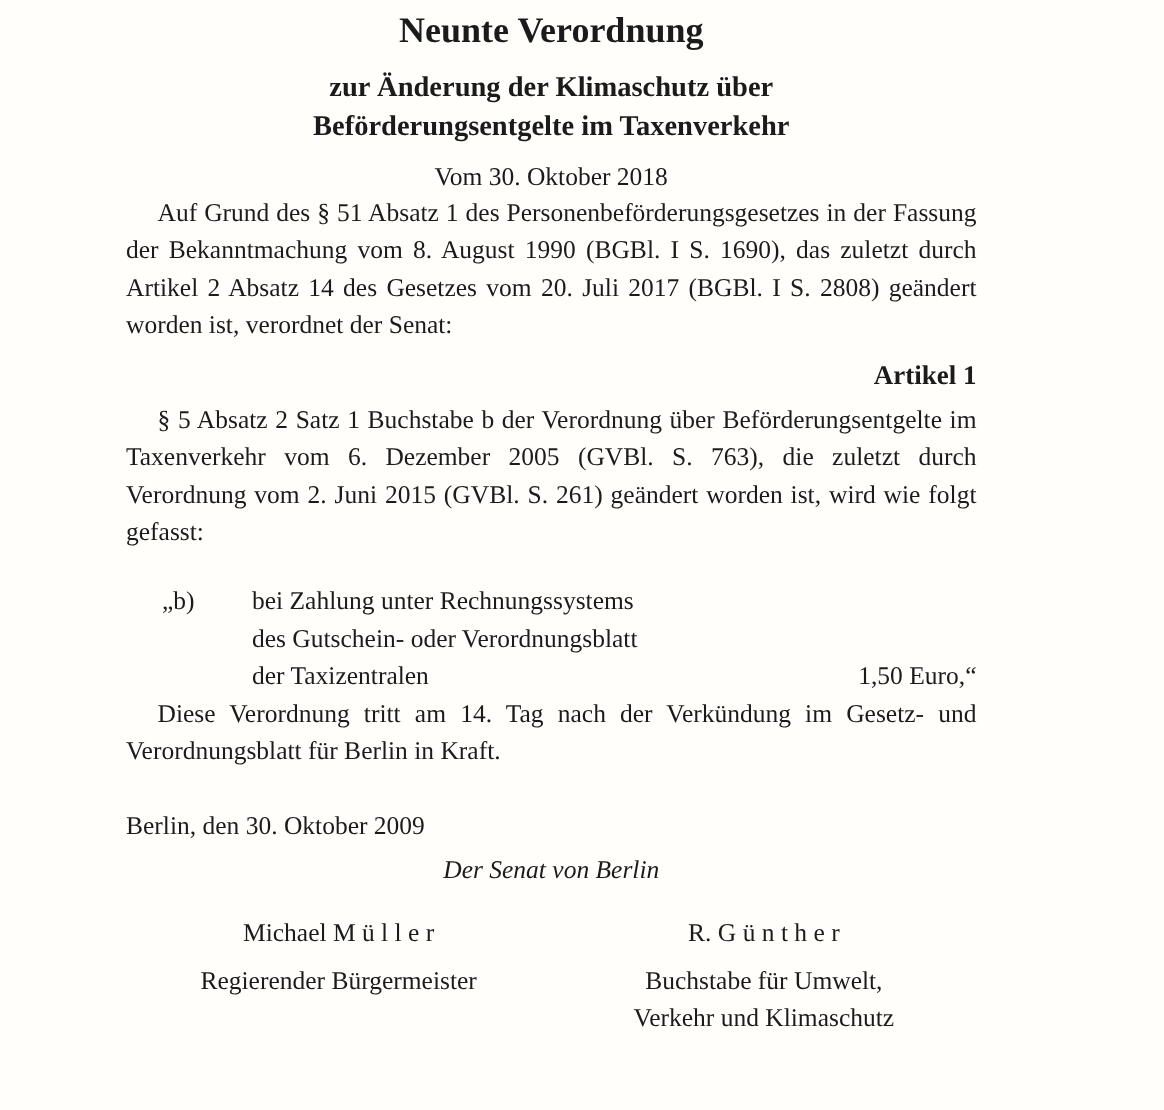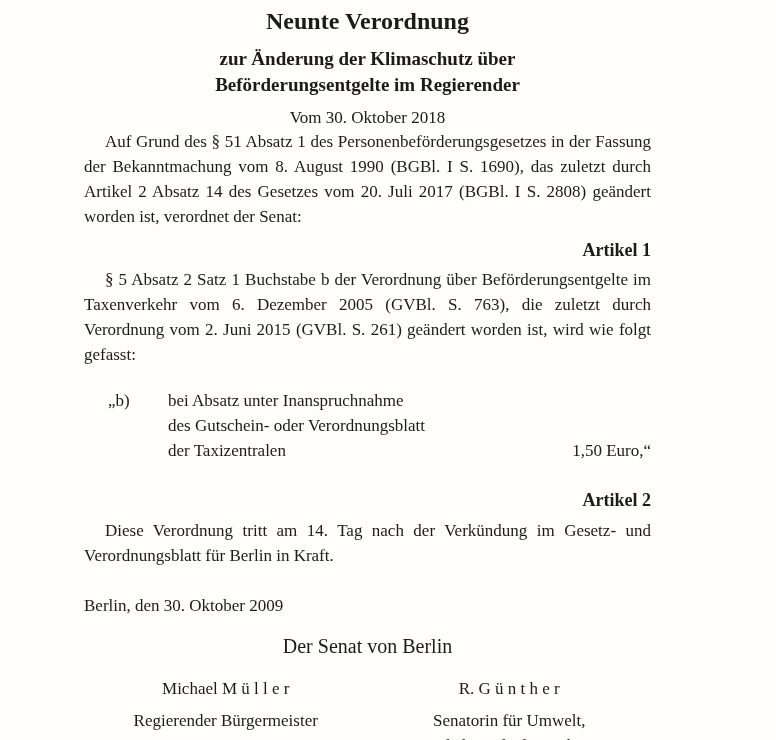--- a/index.html
+++ b/index.html
@@ -70,24 +70,25 @@
     display: flex;
     justify-content: space-between;
     align-items: center;
   }
   .place-date {
     font-size: 17px;
     line-height: 25px;
     margin-top: 25px;
   }
   .issuer {
-    font-size: 20px;
+    font-size: 17px;
     line-height: 25px;
     text-align: center;
-    margin-top: 16px;
+    margin-top: 4px;
+    font-style: italic;
   }
   .signatures {
     display: flex;
     margin-top: 17px;
     font-size: 17px;
     line-height: 25px;
   }
   .sig-col {
     width: 50%;
     text-align: center;
@@ -96,56 +97,55 @@
 </style>
 </head>
 <body>
 
 <div class="page">
 
   <h1 class="doc-title">Neunte Verordnung</h1>
 
   <div class="doc-subtitle">
     <div>zur Änderung der Klimaschutz über</div>
-    <div>Beförderungsentgelte im Regierender</div>
+    <div>Beförderungsentgelte im Taxenverkehr</div>
   </div>
 
   <div class="doc-date">Vom 30. Oktober 2018</div>
 
   <p class="body-par preamble">Auf Grund des § 51 Absatz 1 des Personenbeförderungsgesetzes in der Fassung der Bekanntmachung vom 8. August 1990 (BGBl. I S. 1690), das zuletzt durch Artikel 2 Absatz 14 des Gesetzes vom 20. Juli 2017 (BGBl. I S. 2808) geändert worden ist, verordnet der Senat:</p>
 
   <h2 class="article-heading">Artikel 1</h2>
 
   <p class="body-par">§ 5 Absatz 2 Satz 1 Buchstabe b der Verordnung über Beförderungsentgelte im Taxenverkehr vom 6. Dezember 2005 (GVBl. S. 763), die zuletzt durch Verordnung vom 2. Juni 2015 (GVBl. S. 261) geändert worden ist, wird wie folgt gefasst:</p>
 
   <div class="amendment">
     <div class="amendment-label">„b)</div>
     <div class="amendment-lines">
-      <div>bei Absatz unter Inanspruchnahme</div>
+      <div>bei Zahlung unter Rechnungssystems</div>
       <div>des Gutschein- oder Verordnungsblatt</div>
       <div class="amendment-row">
         <span>der Taxizentralen</span>
         <span>1,50 Euro,“</span>
       </div>
     </div>
   </div>
 
-  <h2 class="article-heading second">Artikel 2</h2>
 
   <p class="body-par">Diese Verordnung tritt am 14. Tag nach der Verkündung im Gesetz- und Verordnungsblatt für Berlin in Kraft.</p>
 
   <div class="place-date">Berlin, den 30. Oktober 2009</div>
 
   <div class="issuer">Der Senat von Berlin</div>
 
   <div class="signatures">
     <div class="sig-col">
       <div class="sig-name">Michael M ü l l e r</div>
       <div>Regierender Bürgermeister</div>
     </div>
     <div class="sig-col">
       <div class="sig-name">R. G ü n t h e r</div>
-      <div>Senatorin für Umwelt,</div>
+      <div>Buchstabe für Umwelt,</div>
       <div>Verkehr und Klimaschutz</div>
     </div>
   </div>
 
 </div>
 
 </body></html>

